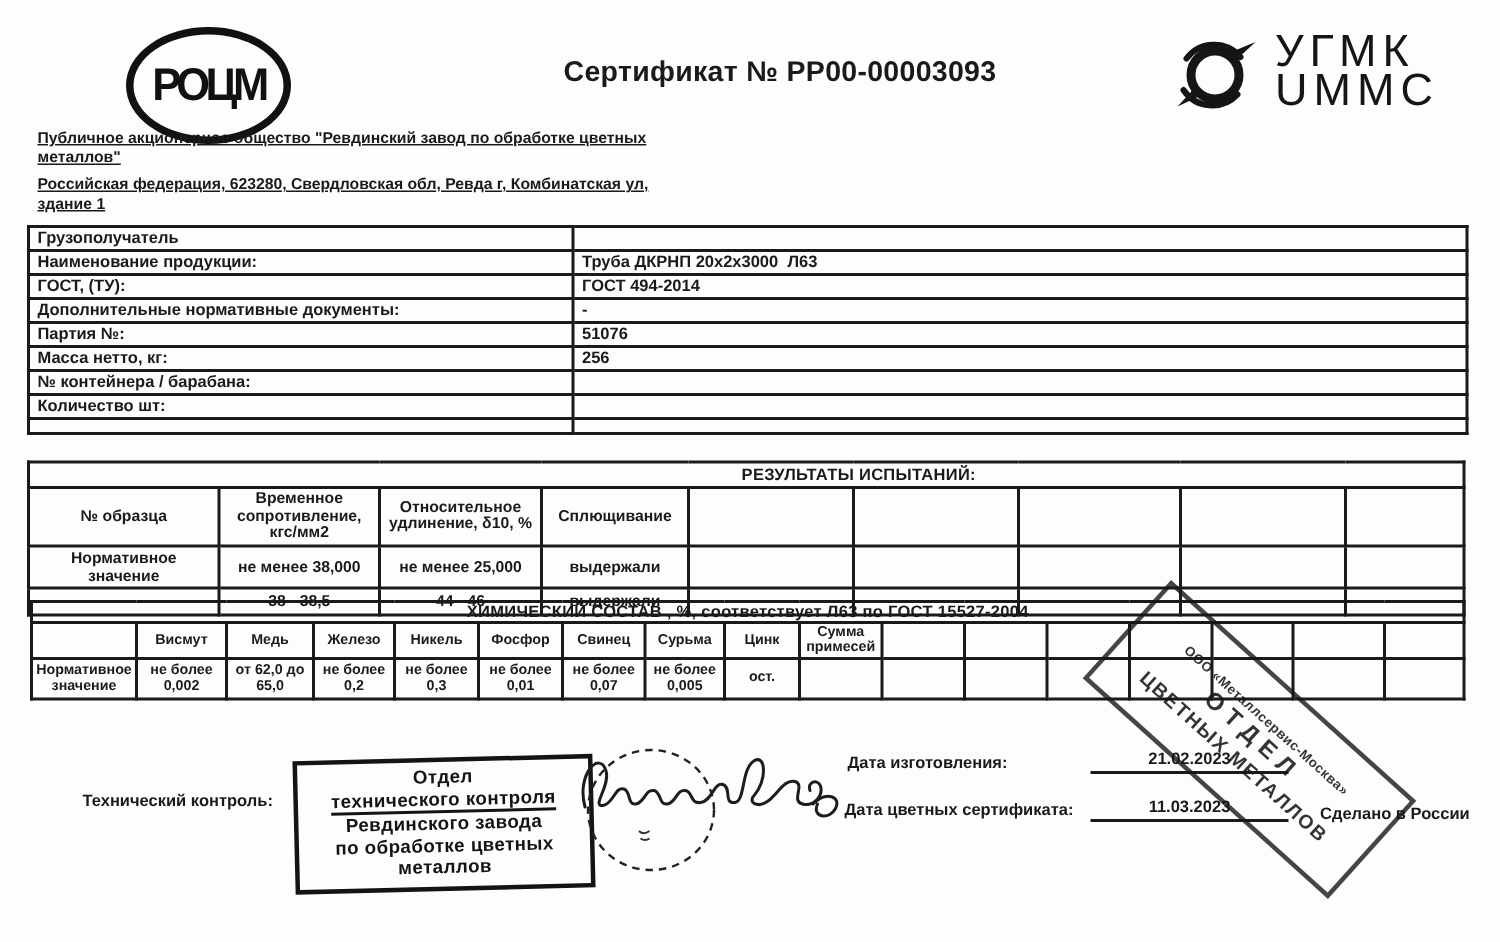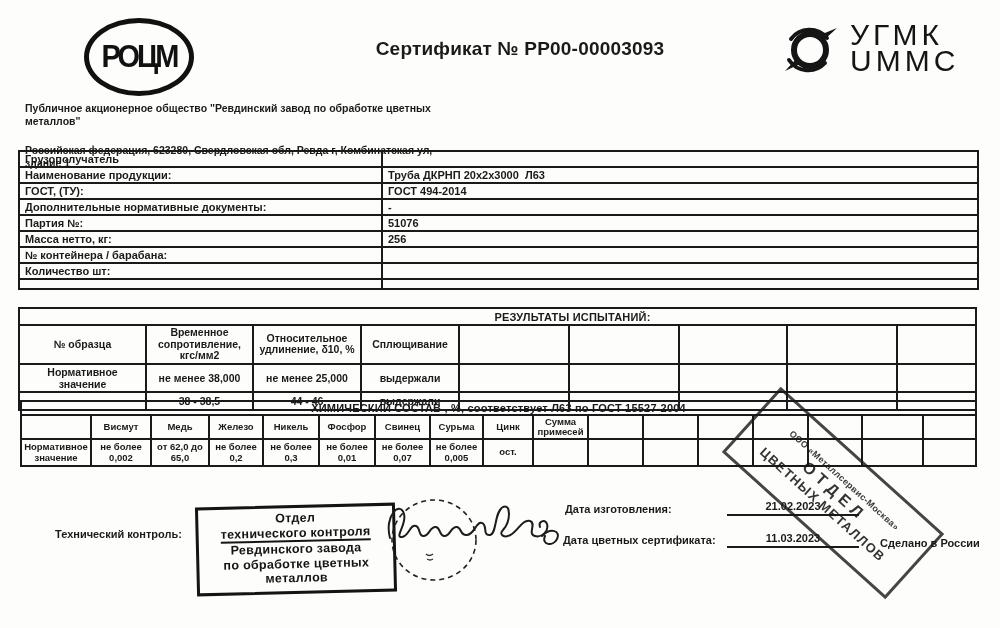--- a/index.html
+++ b/index.html
@@ -25,21 +25,21 @@
     left:280px;top:38px;width:480px;text-align:center;
     font-size:19px;font-weight:bold;letter-spacing:0.2px;
   }
   .logo-right{left:780px;top:18px;display:flex;align-items:center;gap:8px;}
   .logo-right .names{display:flex;flex-direction:column;line-height:26px;}
   .logo-right .names b{font-size:30px;letter-spacing:4px;font-weight:normal;color:#151515;}
   .company{
     left:25px;top:86px;width:440px;
     font-size:10.5px;font-weight:bold;line-height:13px;
   }
-  .company p{margin:16px 0 5px 0;}
+  .company p{margin:0 0 5px 0;text-decoration:underline;}
 
   
   table.doc{border-collapse:collapse;table-layout:fixed;}
   table.doc td{
     border:2px solid #1a1a1a;font-weight:bold;color:#1a1a1a;
     overflow:hidden;vertical-align:middle;
   }
   #info-table{left:18px;top:150px;}
   #info-table td{font-size:11px;height:14px;padding:0 5px;white-space:pre-wrap;}
   #info-table tr.blank td{height:8px;}

